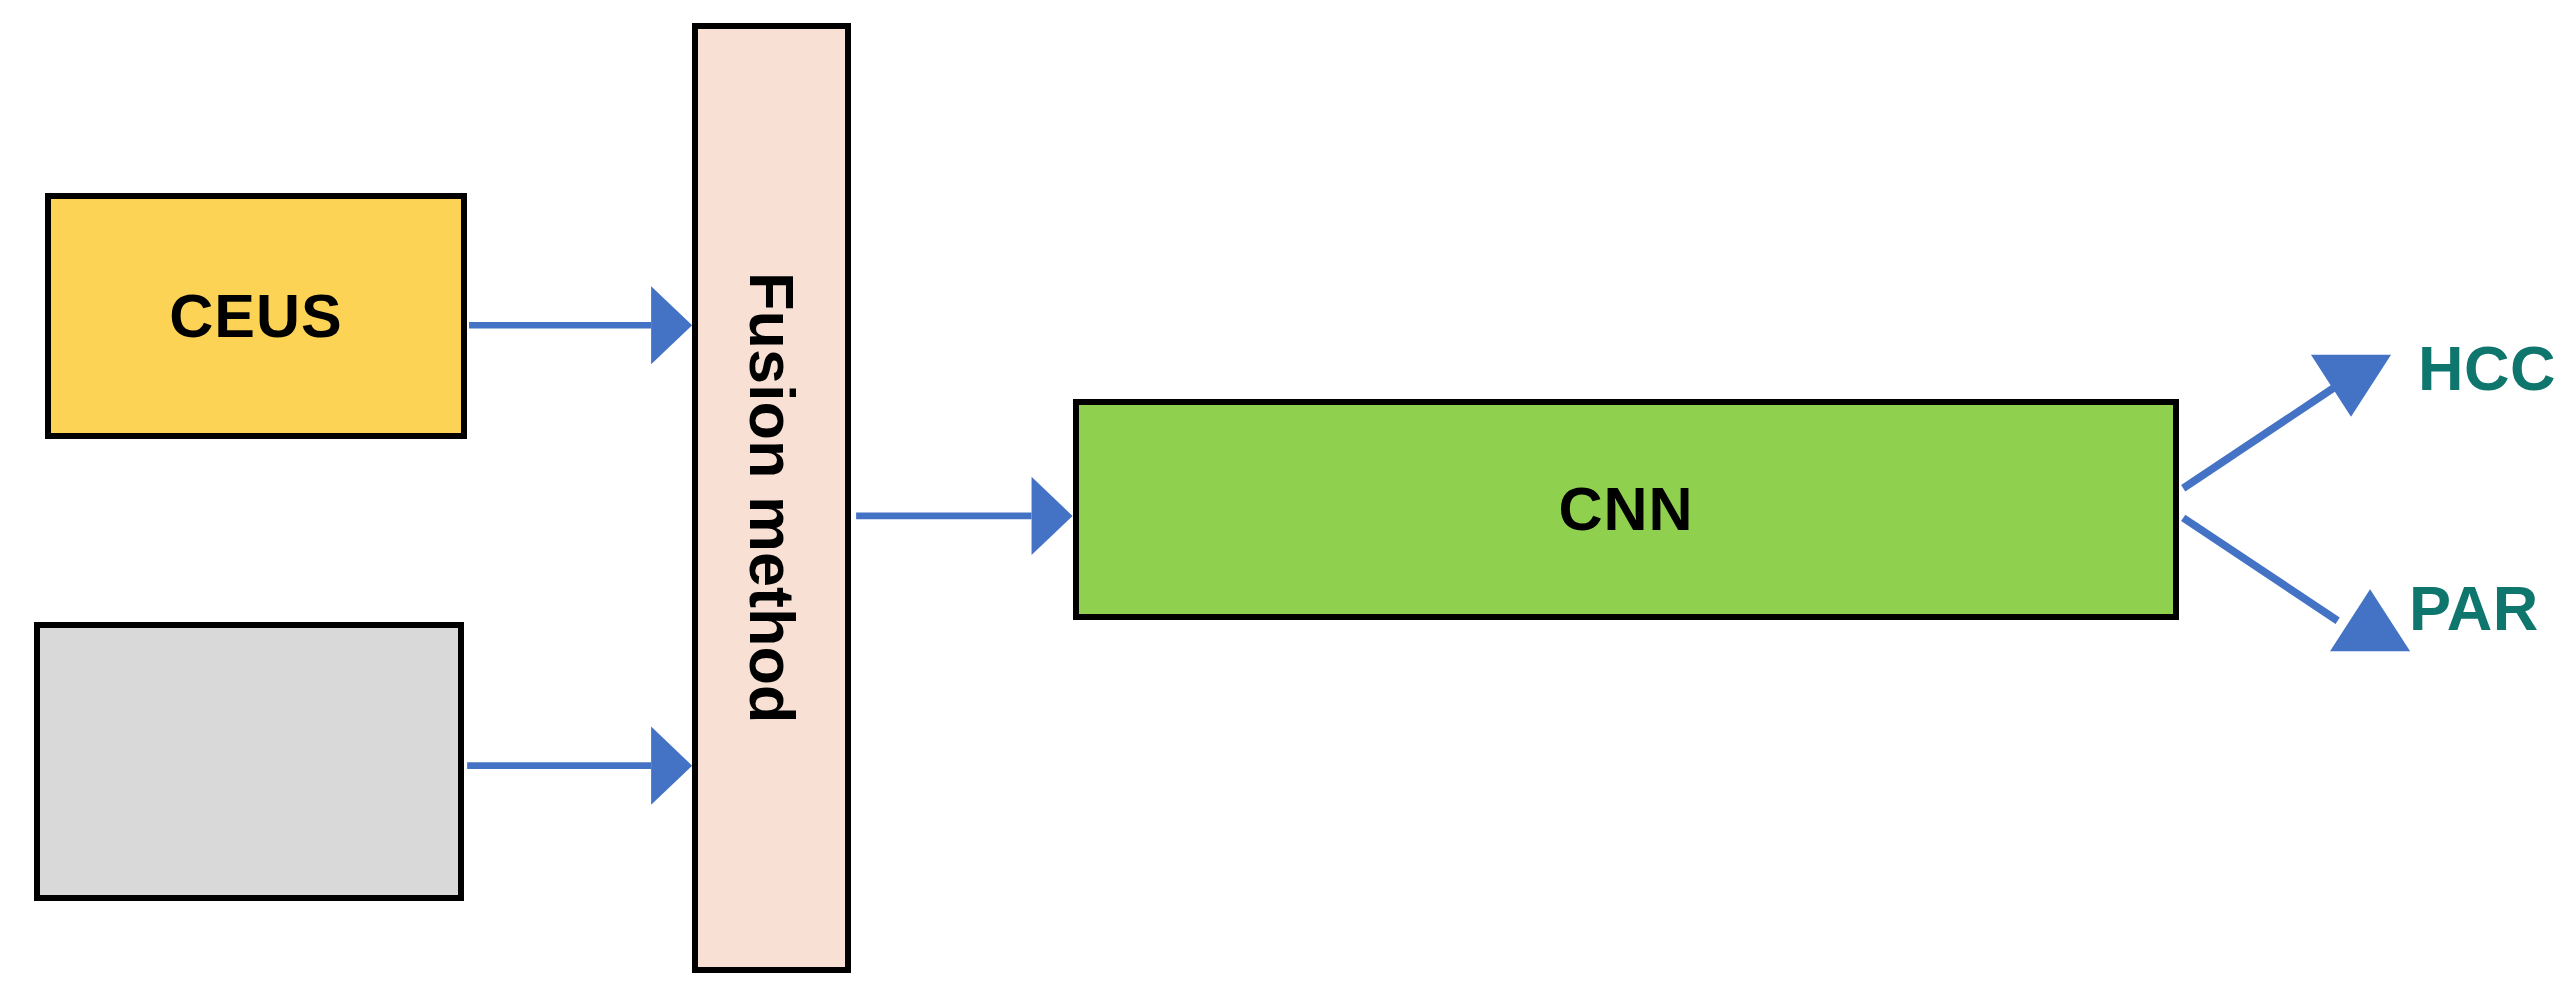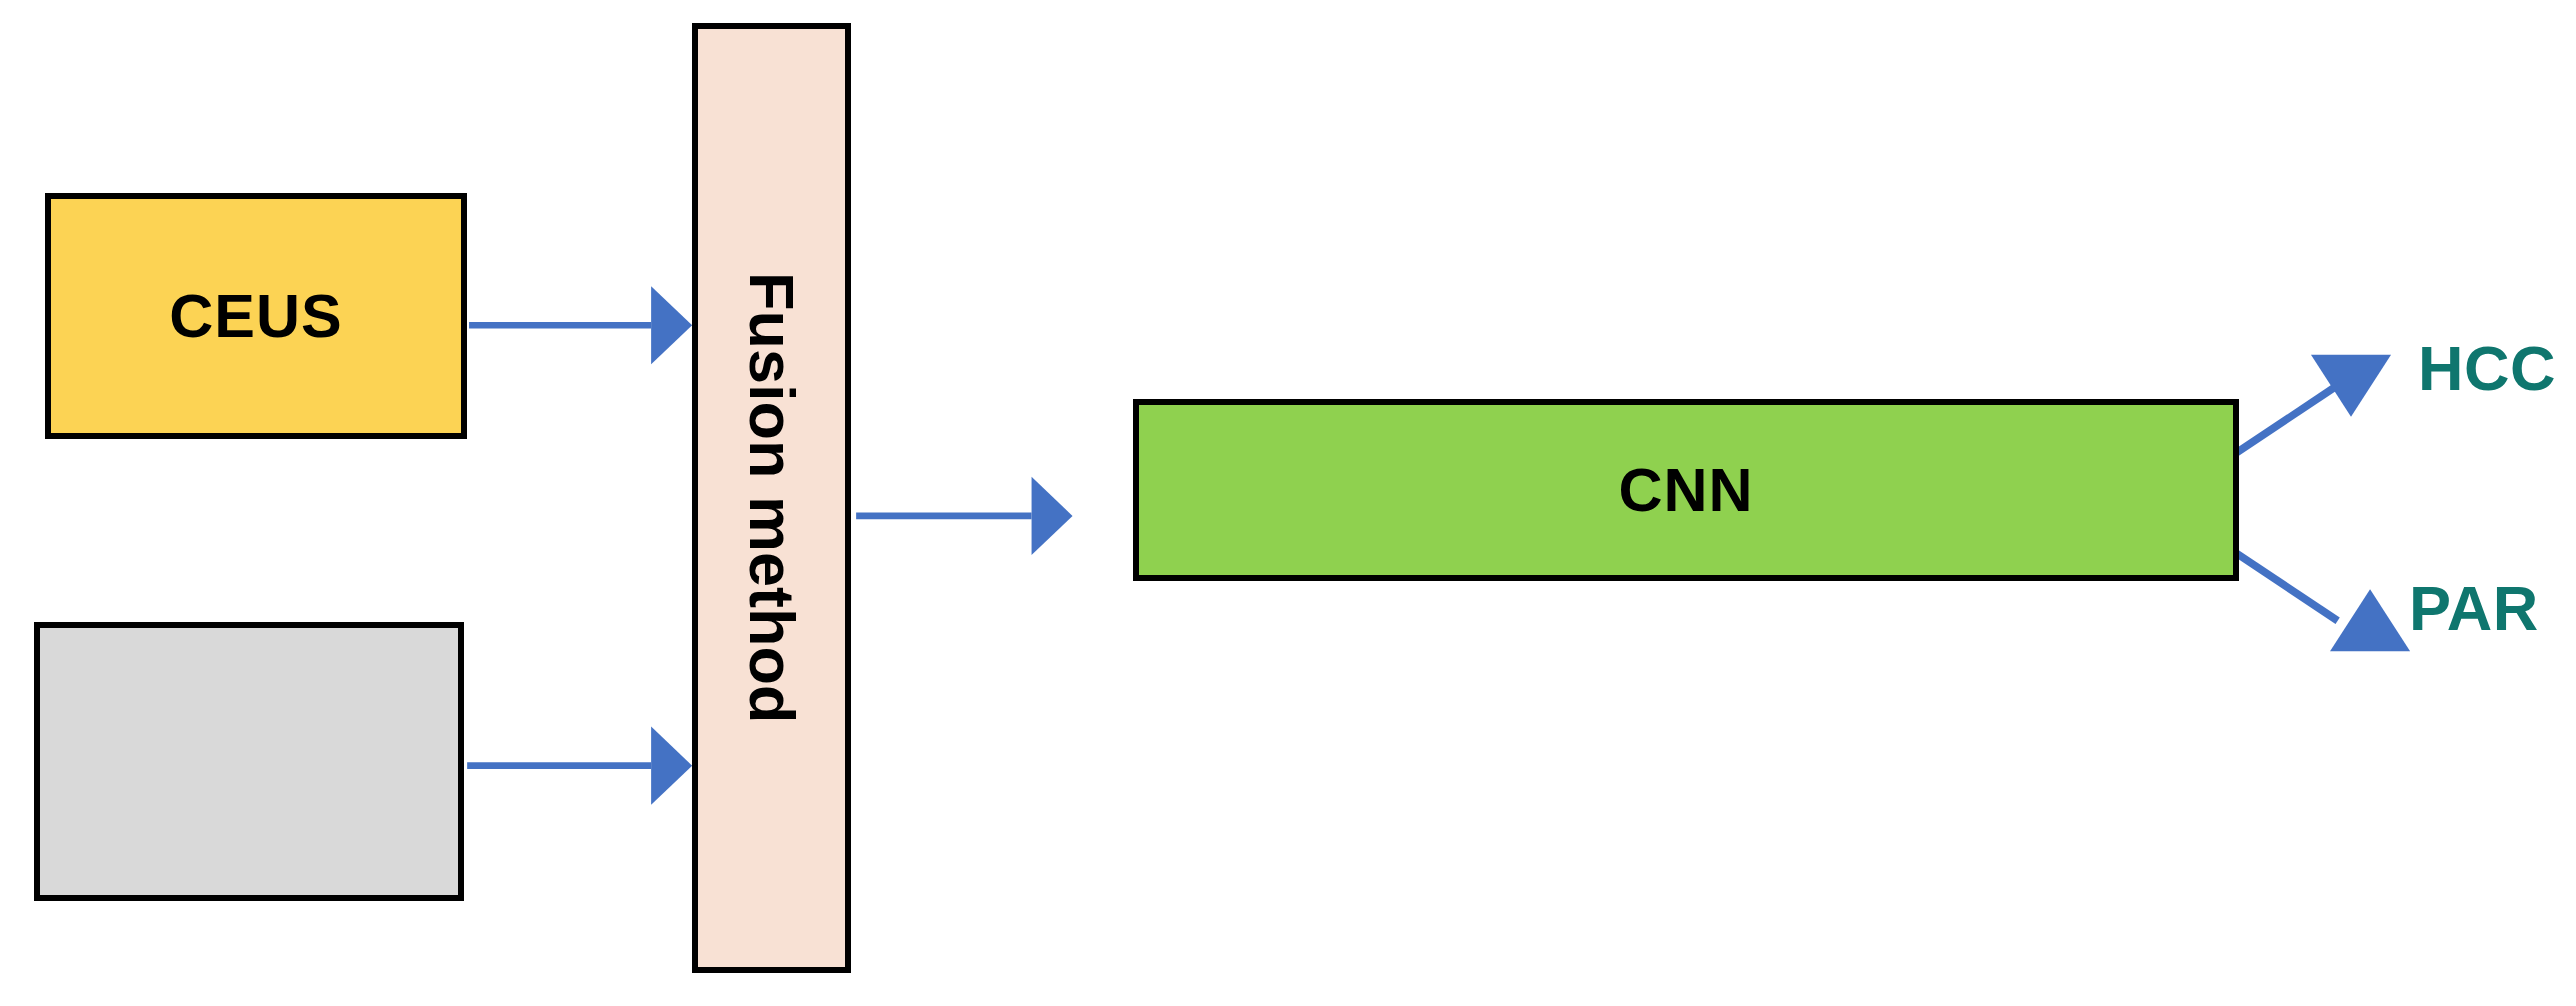--- a/index.html
+++ b/index.html
@@ -68,24 +68,24 @@
     writing-mode: vertical-rl;
     text-orientation: mixed;
     font-size: 63px;
     font-weight: bold;
     letter-spacing: 0px;
     white-space: nowrap;
     color: #000000;
   }
   
   #node-cnn {
-    left: 1133px;
+    left: 1073px;
     top: 399px;
     width: 1106px;
-    height: 182px;
+    height: 221px;
     background: #8FD14F;
     font-size: 61px;
     letter-spacing: 1px;
   }
   
   .out-label {
     position: absolute;
     font-weight: bold;
     font-size: 63px;
     color: #0f766e;

